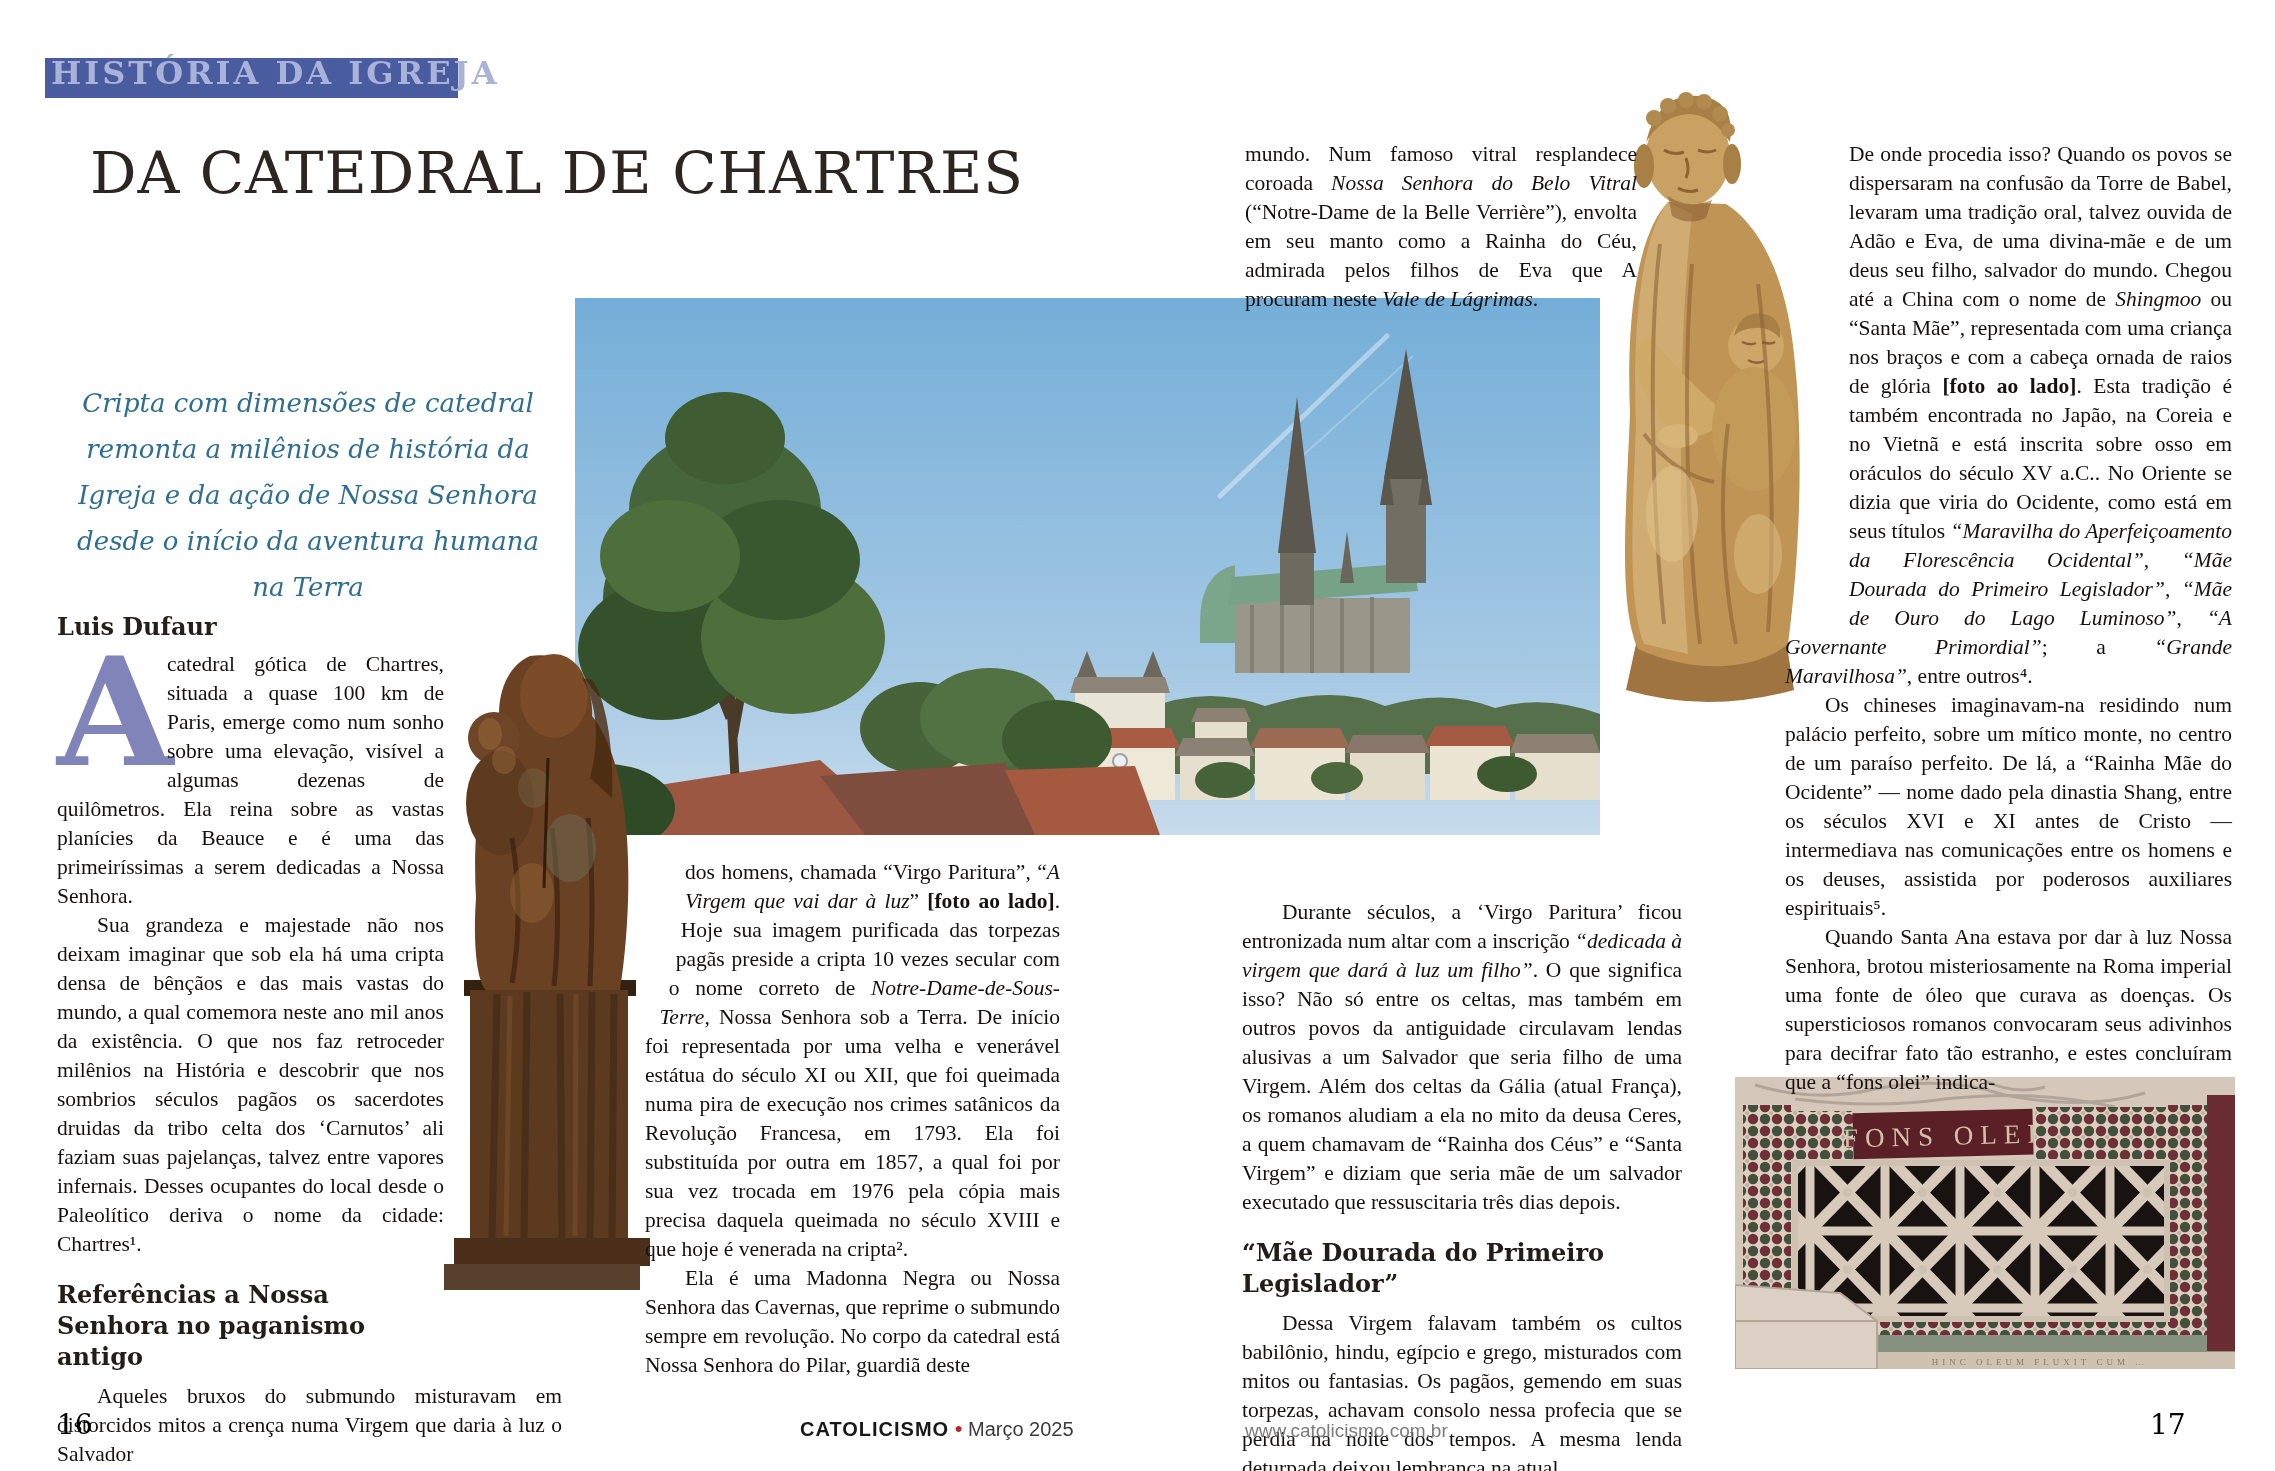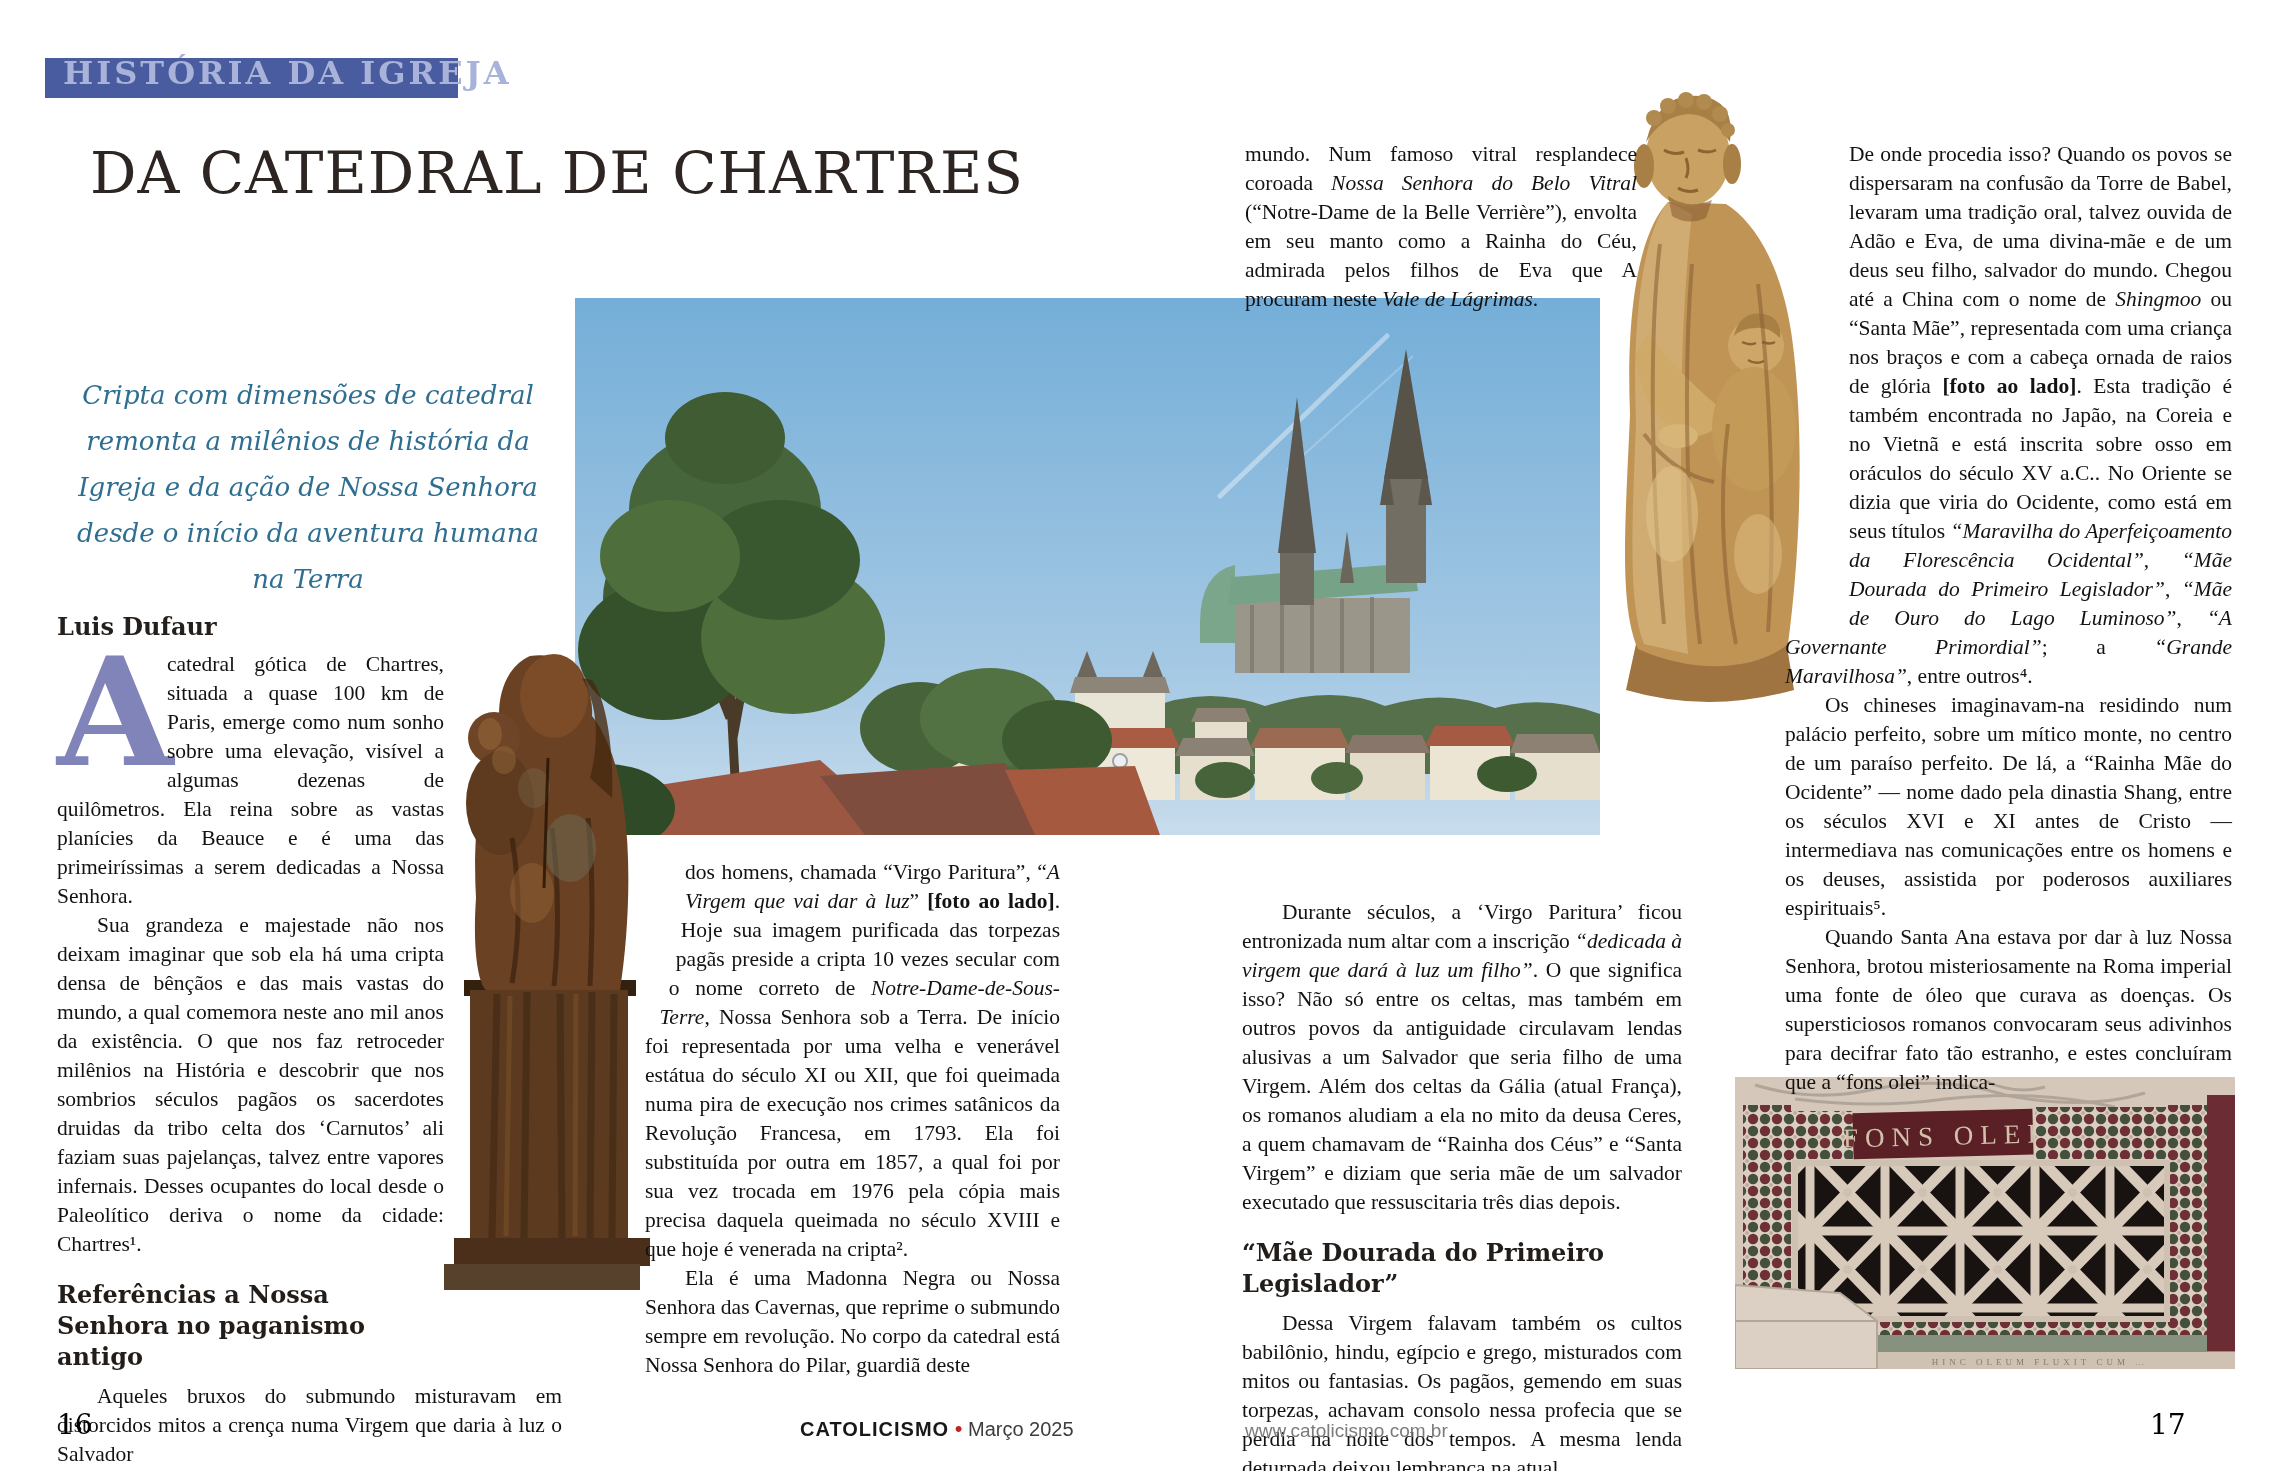--- a/index.html
+++ b/index.html
@@ -4,28 +4,28 @@
 <style>
   html,body{margin:0;padding:0;background:#e8e8e8;}
   #canvas{
     position:relative;width:2275px;height:1471px;background:#ffffff;
     overflow:hidden;font-family:"Liberation Serif", serif;color:#1b1713;
   }
   .abs{position:absolute;}
   
   .kicker-bar{left:45px;top:58px;width:413px;height:40px;background:#4a5ca0;z-index:5;}
   .kicker-bar span{
-    display:block;transform:translateY(-7px);margin-left:18px;
+    display:block;transform:translateY(-7px);margin-left:6px;
     font-family:"DejaVu Serif", serif;font-weight:bold;font-size:32px;line-height:44px;
     letter-spacing:3px;color:#a9b2d8;white-space:nowrap;
   }
   .title{left:57px;top:140px;width:1000px;text-align:center;z-index:5;
     font-family:"DejaVu Serif", serif;color:#2d2521;}
   .title div{font-size:58px;line-height:67px;letter-spacing:1px;}
-  .subtitle{left:62px;top:372px;width:492px;text-align:center;z-index:5;
+  .subtitle{left:62px;top:380px;width:492px;text-align:center;z-index:5;
     font-style:italic;font-size:26px;line-height:46px;color:#2e6e91;
     font-family:"DejaVu Serif", serif;}
   .author{left:57px;top:612px;width:500px;text-align:left;z-index:5;
     font-family:"DejaVu Serif", serif;font-weight:bold;font-size:24px;color:#241f1b;}
   
   .col{z-index:5;font-size:21.5px;line-height:29px;text-align:justify;color:#141210;}
   .col p{margin:0;}
   .col p.ind{text-indent:40px;}
   .col h3{margin:20px 0 10px 0;font-family:"DejaVu Serif", serif;font-weight:bold;
     font-size:24px;line-height:31px;text-align:left;color:#221d19;}

